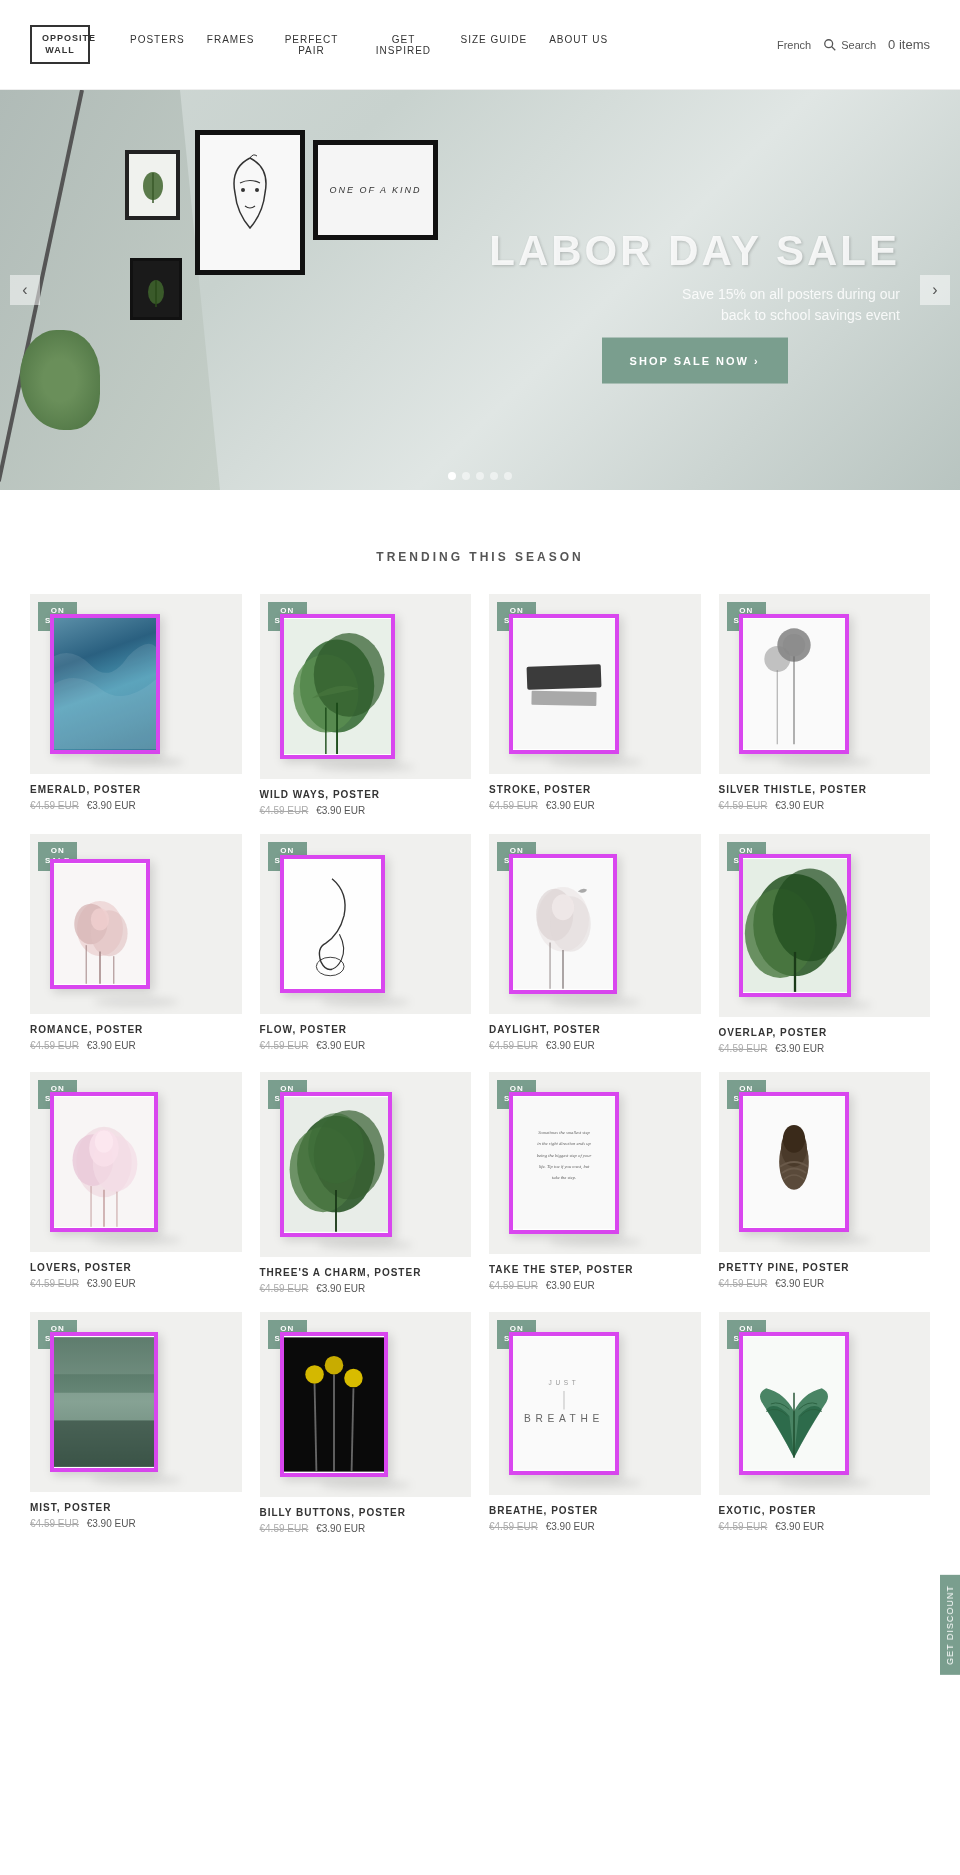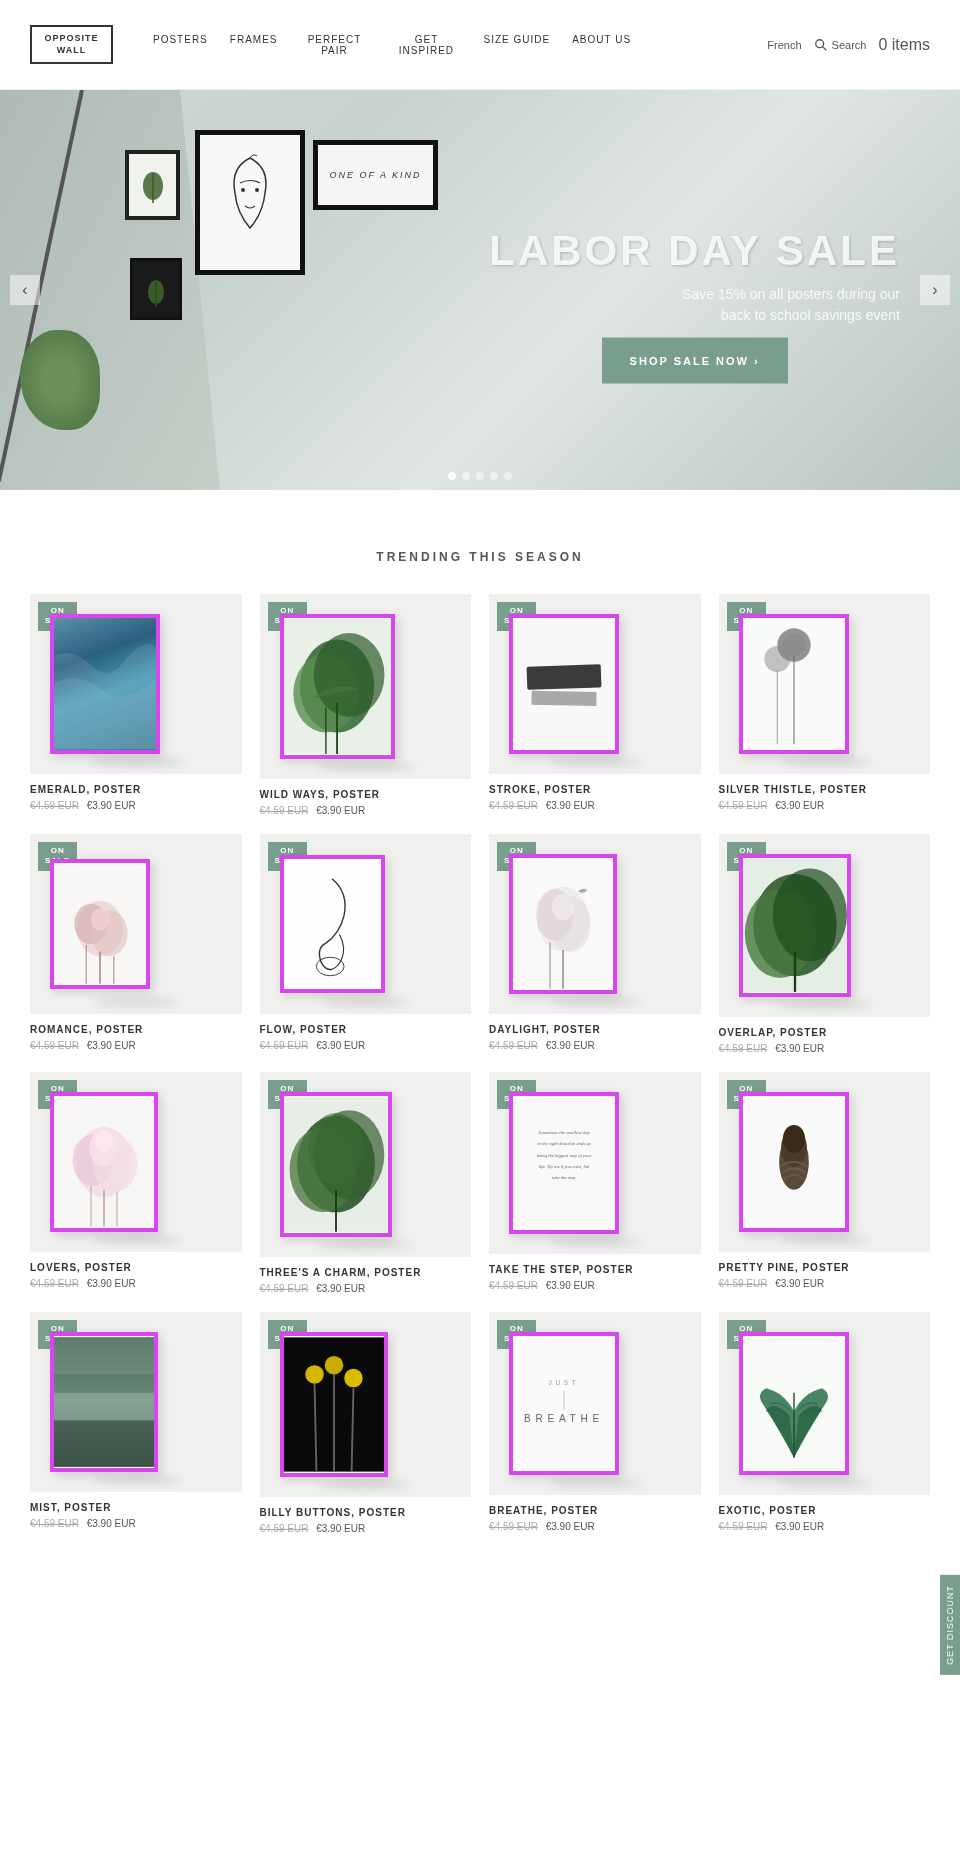--- a/index.html
+++ b/index.html
@@ -16,21 +16,21 @@
       flex-wrap: wrap;
     }
     .logo-block {
       border: 2px solid #333;
       padding: 6px 10px;
       font-size: 9px;
       font-weight: bold;
       letter-spacing: 1px;
       line-height: 1.3;
       text-transform: uppercase;
-      width: 83px;
+      width: 60px;
       text-align: center;
     }
     nav {
       display: flex;
       align-items: flex-start;
       flex-wrap: wrap;
       gap: 0 22px;
       flex: 1;
       padding-left: 40px;
     }
@@ -275,21 +275,21 @@
   </nav>
   <div class="header-right">
     <span style="font-size:11px;color:#555;cursor:pointer;">French</span>
     <div class="search-area">
       <svg class="search-icon-svg" viewBox="0 0 16 16" fill="none" stroke="#555" stroke-width="1.5">
         <circle cx="6.5" cy="6.5" r="4.5"></circle>
         <line x1="10" y1="10" x2="14" y2="14"></line>
       </svg>
       <span style="font-size:11px;color:#555;cursor:pointer;">Search</span>
     </div>
-    <span style="font-size:16px;color:#555;cursor:pointer;">0 items</span>
+    <span style="font-size:13px;color:#555;cursor:pointer;">0 items</span>
   </div>
 </header>
 
 <section class="hero">
   <div class="stair-line"></div>
   <div class="stair-railing"></div>
   <div class="plant-decor"></div>
 
   <div style="position:absolute; left:195px; top:40px;">
 
@@ -311,21 +311,21 @@
       </svg>
     </div>
 
     <div style="position:absolute; bottom:-45px; left:-65px; width:52px; height:62px; border:3px solid #111; background:#1a1a1a; display:flex; align-items:center; justify-content:center;">
       <svg width="28" height="35" viewBox="0 0 28 35">
           <ellipse cx="14" cy="20" rx="8" ry="12" fill="#3a5a2a"></ellipse>
           <line x1="14" y1="35" x2="14" y2="8" stroke="#2a4a1a" stroke-width="1.5"></line>
         </svg>
     </div>
 
-    <div style="position:absolute; top:10px; left:118px; width:125px; height:70px; border:5px solid #111; background:#f5f5f5; display:flex; align-items:center; justify-content:center;">
+    <div style="position:absolute; top:10px; left:118px; width:125px; height:100px; border:5px solid #111; background:#f5f5f5; display:flex; align-items:center; justify-content:center;">
       <span style="font-size:9px; letter-spacing:2px; font-weight:300; color:#333; font-style:italic;">ONE OF A KIND</span>
     </div>
   </div>
 
   <div class="hero-text">
     <div class="hero-title">LABOR DAY SALE</div>
     <div class="hero-subtitle">Save 15% on all posters during our<br>back to school savings event</div>
     <button class="hero-btn">SHOP SALE NOW ›</button>
   </div>
 

